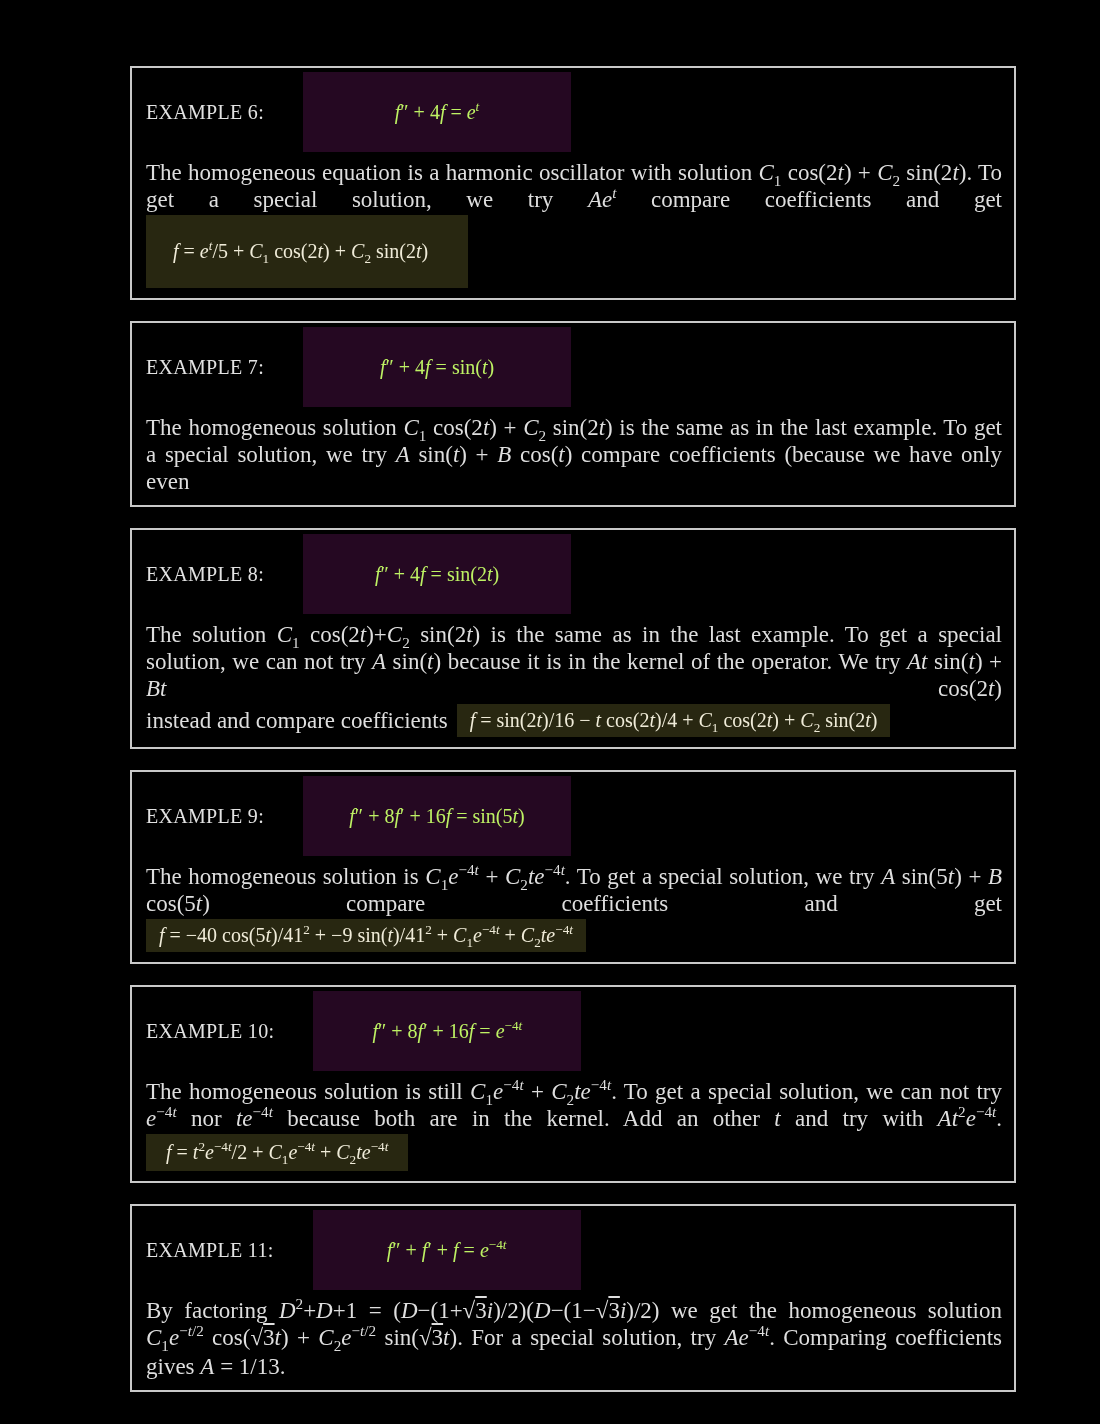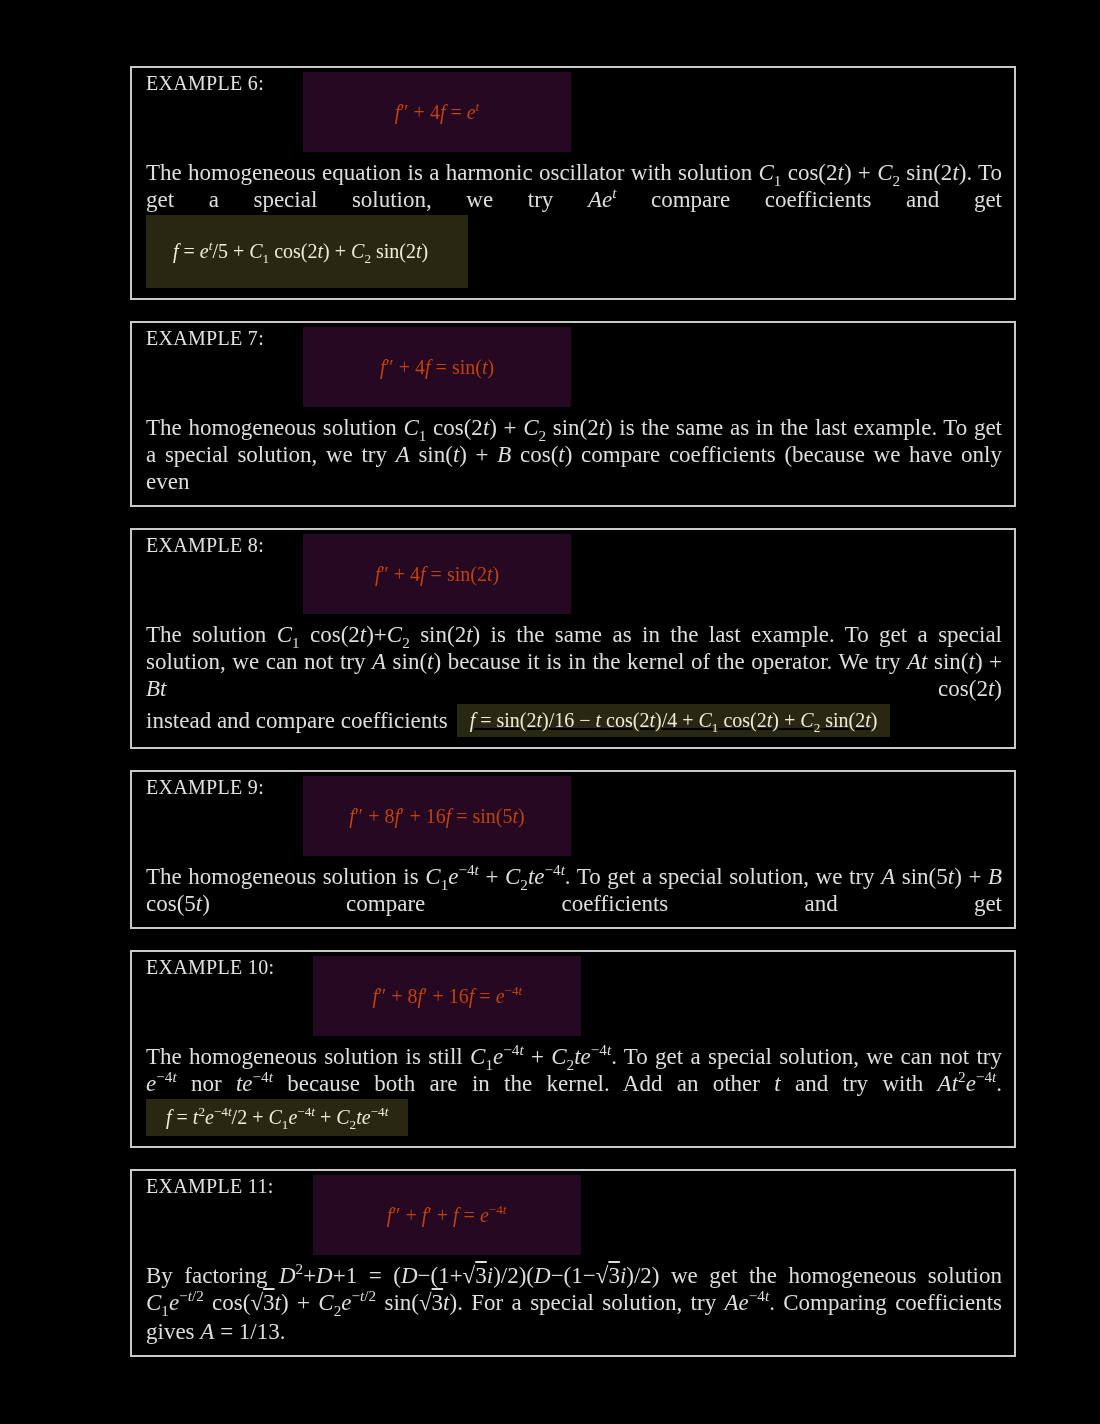--- a/index.html
+++ b/index.html
@@ -9,53 +9,53 @@
     font-family: "Liberation Serif", "DejaVu Serif", serif;
   }
   .page { box-sizing: border-box; width: 1100px; padding: 66px 84px 0 130px; }
   .example-box {
     box-sizing: border-box;
     border: 2px solid #c9c9c9;
     background: #000000;
     margin-bottom: 21px;
     padding: 4px 12px 10px 14px;
   }
-  .box-header { display: flex; gap: 39px; }
+  .box-header { display: flex; align-items: center; gap: 39px; }
   .ex-label {
     font-size: 20px; color: #e2e2e2; white-space: nowrap; letter-spacing: 0.3px;
   }
   .eq-highlight {
     background: #250822;
     min-width: 268px; min-height: 80px;
     box-sizing: border-box;
     display: flex; align-items: center; justify-content: center;
     padding: 10px 18px;
   }
-  .math { font-size: 20px; color: #c2410c; white-space: nowrap; }
+  .math { font-size: 20px; color: #bef264; white-space: nowrap; }
   .math i, .body-text i { font-style: italic; }
   sup, sub { font-size: 66%; line-height: 0; }
   .ov { text-decoration: overline; }
   .body-text {
     font-size: 23px; line-height: 27px; color: #dedede;
     text-align: justify; text-align-last: justify;
     margin: 7px 0 0 0;
   }
   .sol-line { margin-top: 2px; }
   .sol-row { display: flex; align-items: center; gap: 9px; margin-top: 2px; }
   .sol-row .lead {
     text-align: left; text-align-last: auto;
     white-space: nowrap; margin: 0; flex: 0 0 auto;
   }
   .sol-highlight {
     background: #282711; display: inline-flex; align-items: center;
   }
   .sol-highlight .math { color: #f0ecd9; }
   .pad-tall  { padding: 25px 40px 25px 27px; }
   .pad-tall2 { padding: 25px 32px; }
-  .pad-slim  { padding: 5px 13px; text-decoration: underline; }
+  .pad-slim  { padding: 5px 13px; }
   .pad-mid   { padding: 7px 20px; }
 </style>
 </head>
 <body>
 
 <div class="page">
 
   <section class="example-box">
     <div class="box-header">
       <span class="ex-label">EXAMPLE 6:</span>
@@ -98,20 +98,25 @@
   </section>
 
   <section class="example-box">
     <div class="box-header">
       <span class="ex-label">EXAMPLE 9:</span>
       <div class="eq-highlight">
         <span class="math"><i>f</i>″ + 8<i>f</i>′ + 16<i>f</i> = sin(5<i>t</i>)</span>
       </div>
     </div>
     <p class="body-text">The homogeneous solution is <i>C</i><sub>1</sub><i>e</i><sup>−4<i>t</i></sup> + <i>C</i><sub>2</sub><i>te</i><sup>−4<i>t</i></sup>. To get a special solution, we try <i>A</i> sin(5<i>t</i>) + <i>B</i> cos(5<i>t</i>) compare coefficients and get</p>
+    <div class="sol-line">
+      <span class="sol-highlight pad-slim">
+        <span class="math"><i>f</i> = −40 cos(5<i>t</i>)/41<sup>2</sup> + −9 sin(<i>t</i>)/41<sup>2</sup> + <i>C</i><sub>1</sub><i>e</i><sup>−4<i>t</i></sup> + <i>C</i><sub>2</sub><i>te</i><sup>−4<i>t</i></sup></span>
+      </span>
+    </div>
   </section>
 
   <section class="example-box">
     <div class="box-header">
       <span class="ex-label">EXAMPLE 10:</span>
       <div class="eq-highlight">
         <span class="math"><i>f</i>″ + 8<i>f</i>′ + 16<i>f</i> = <i>e</i><sup>−4<i>t</i></sup></span>
       </div>
     </div>
     <p class="body-text">The homogeneous solution is still <i>C</i><sub>1</sub><i>e</i><sup>−4<i>t</i></sup> + <i>C</i><sub>2</sub><i>te</i><sup>−4<i>t</i></sup>. To get a special solution, we can not try <i>e</i><sup>−4<i>t</i></sup> nor <i>te</i><sup>−4<i>t</i></sup> because both are in the kernel. Add an other <i>t</i> and try with <i>At</i><sup>2</sup><i>e</i><sup>−4<i>t</i></sup>.</p>

